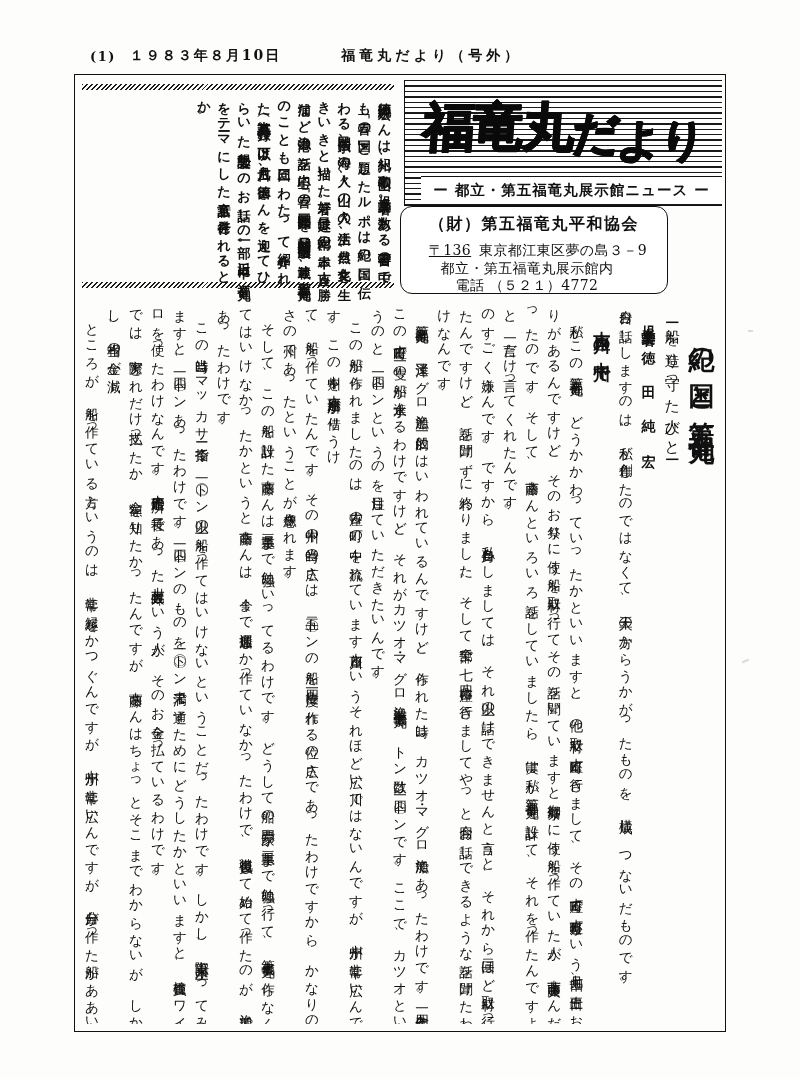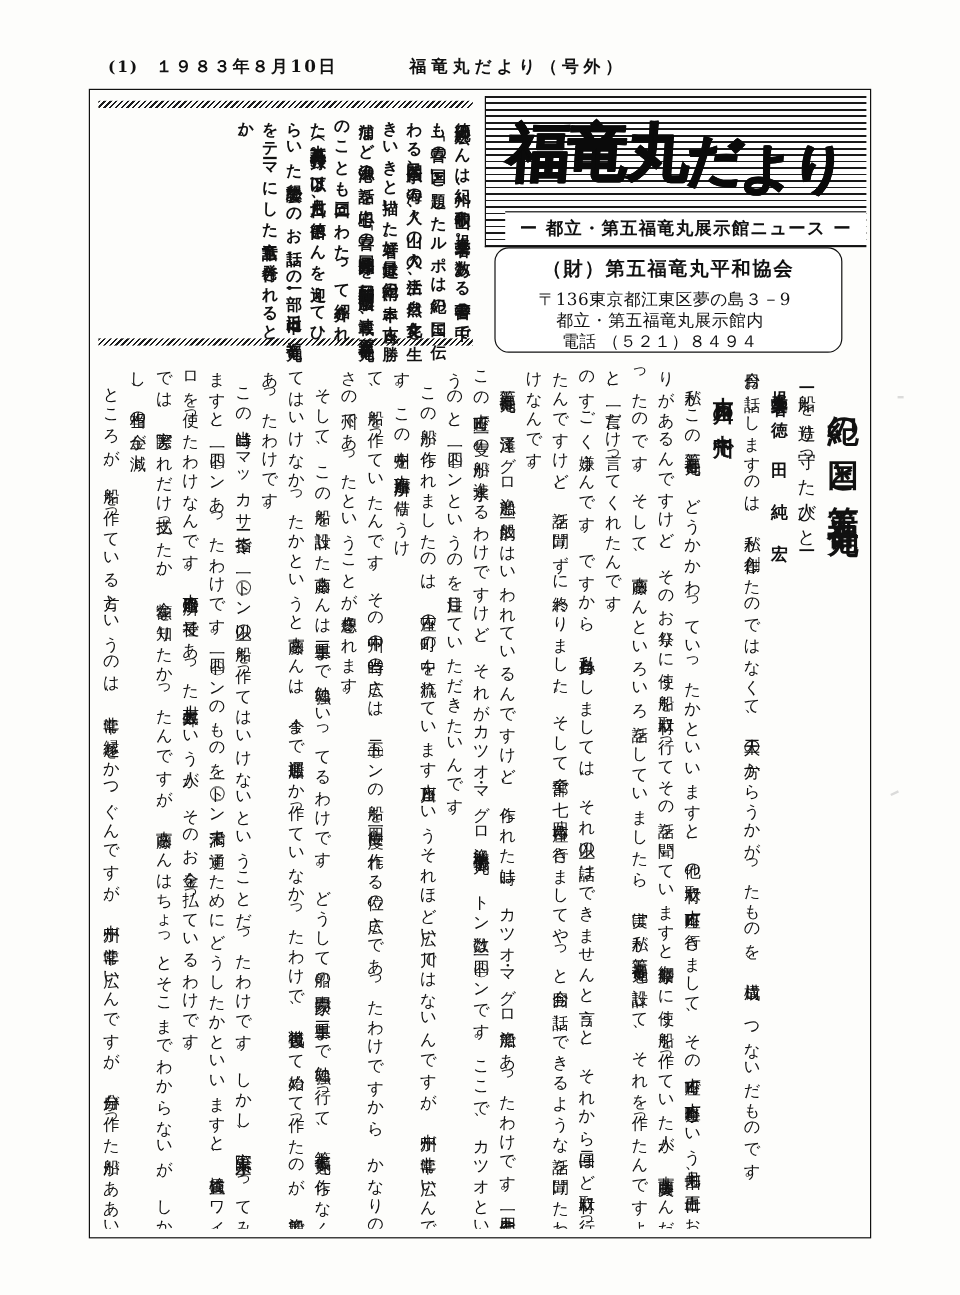--- a/index.html
+++ b/index.html
@@ -63,36 +63,35 @@
     position:absolute;left:16px;right:0;bottom:2px;height:26px;
     display:flex;align-items:center;justify-content:center;
     background:#ffffff;
     border-top:1.4px solid #111;
     font-size:14.5px;font-weight:bold;letter-spacing:1px;
     white-space:nowrap;
   }
 
   
   .pubbox{
-    position:absolute;left:400px;top:206px;width:290px;height:88px;
+    position:absolute;left:400px;top:206px;width:268px;height:88px;
     border:1.6px solid #111;border-radius:12px;
     background:#fff;
     box-sizing:border-box;
     padding:7px 10px 0 10px;
-    margin-left:12px;
   }
   .pub-org{
     text-align:center;font-size:16px;font-weight:bold;letter-spacing:1.5px;
     margin-bottom:7px;
   }
   .pub-addr{
     font-size:14px;line-height:1.25;letter-spacing:0.4px;
   }
   .pub-l1{display:flex;}
-  .pub-zip{width:58px;text-align:right;padding-left:10px;}
+  .pub-zip{width:58px;text-align:center;padding-left:10px;text-decoration:underline;}
   .pub-l2,.pub-l3{text-align:center;padding-right:14px;}
   .pub-l1 .pub-a{flex:1;text-align:left;}
 
   
   .introbox{
     position:absolute;left:82px;top:84px;width:312px;height:204px;
     box-sizing:border-box;
   }
   .wave{
     position:absolute;left:0;width:100%;height:6px;
@@ -181,21 +180,21 @@
   </div>
 
   <div class="pubbox">
     <div class="pub-org">（財）第五福竜丸平和協会</div>
     <div class="pub-addr">
       <div class="pub-l1">
         <span class="pub-zip">〒136</span>
         <span class="pub-a">東京都江東区夢の島３－9</span>
       </div>
       <div class="pub-l2">都立・第五福竜丸展示館内</div>
-      <div class="pub-l3">電話 （５２１）８４９４</div>
+      <div class="pub-l3">電話 （５２１）4772</div>
     </div>
   </div>
 
   <div class="introbox">
     <div class="wave top"></div>
     <div class="intro-inner">徳田純宏さんは紀州、和歌山の児童文学者。数ある著書の中でも「喜の国」と題したルポは紀の国に伝わる民間伝承、海の人々、山の人々の生活、自然、文化を生きいきと描いた好著。最近は紀南の串本、古座、勝浦など漁港の話を中心に「喜の国見聞録」を朝日新聞和歌山版に連載、第五福竜丸のことも三回にわたって紹介された（本誌五月号付録）。以下は七月八日、徳田さんを迎えてひらいた懇談会でのお話しの一部。近日中に福竜丸をテーマにした童話も発行されるとか。</div>
     <div class="wave bot"></div>
   </div>
 
   <div class="body-area">

